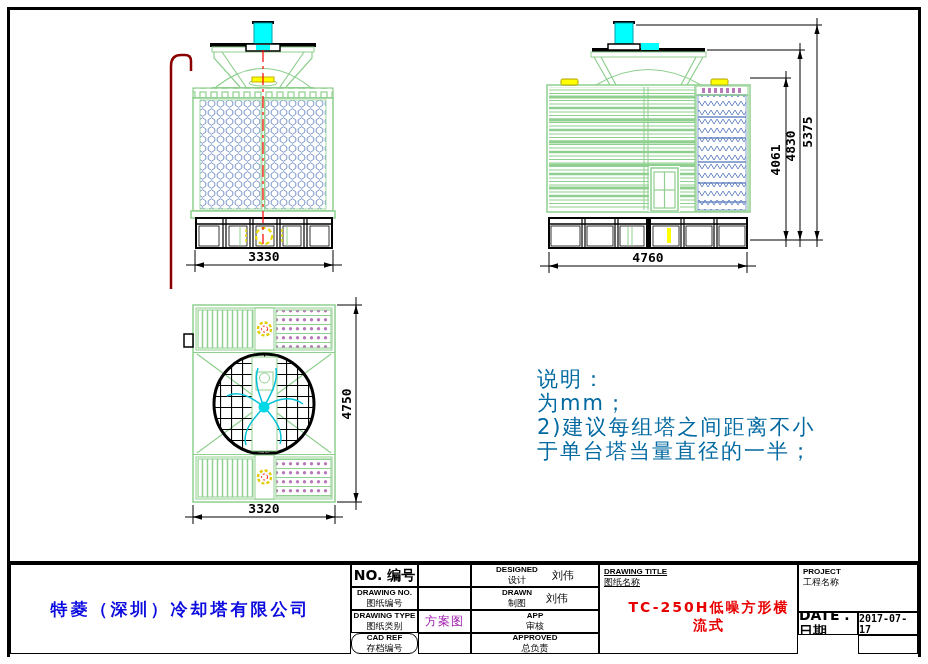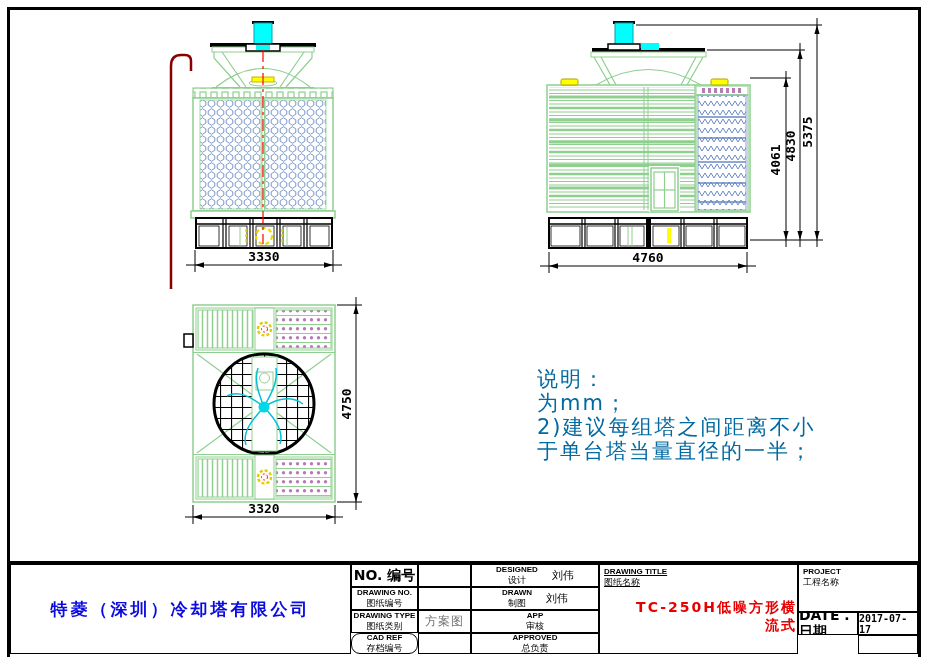--- a/index.html
+++ b/index.html
@@ -13,24 +13,24 @@
   
   .tblock{position:absolute;left:10px;top:561px;width:908px;height:93px;
           border-top:3px solid #000;background:#fff;}
   .cell{position:absolute;border:1px solid #000;box-sizing:border-box;
         display:flex;flex-direction:column;align-items:center;justify-content:center;
         overflow:hidden;}
   .lab-en{font-size:8px;font-weight:bold;line-height:10px;font-family:"Liberation Sans",sans-serif;}
   .lab-cn{font-size:9px;line-height:11px;}
   .one-line{font-size:14px;font-weight:bold;}
   .company{color:#0b0be0;font-size:17px;font-weight:bold;letter-spacing:3px;}
-  .red-val{color:#737373;}
+  .red-val{color:#a21caf;}
   .val-name{font-size:11px;}
   .cell.left-label{align-items:flex-start;justify-content:flex-start;padding:2px 0 0 4px;}
-  .dtitle-val{position:absolute;left:3px;right:0;text-align:right;color:#e80000;
+  .dtitle-val{position:absolute;left:3px;right:0;text-align:center;color:#e80000;
               font-size:14px;font-weight:bold;letter-spacing:2px;padding-left:18px;}
   .date-val{font-size:10px;font-weight:bold;font-family:"DejaVu Sans Mono",monospace;}
   text.dim{font:bold 13px "DejaVu Sans Mono",monospace;fill:#000;}
 </style>
 </head>
 <body>
 
 <div class="sheet">
   <div class="frame"></div>
 

